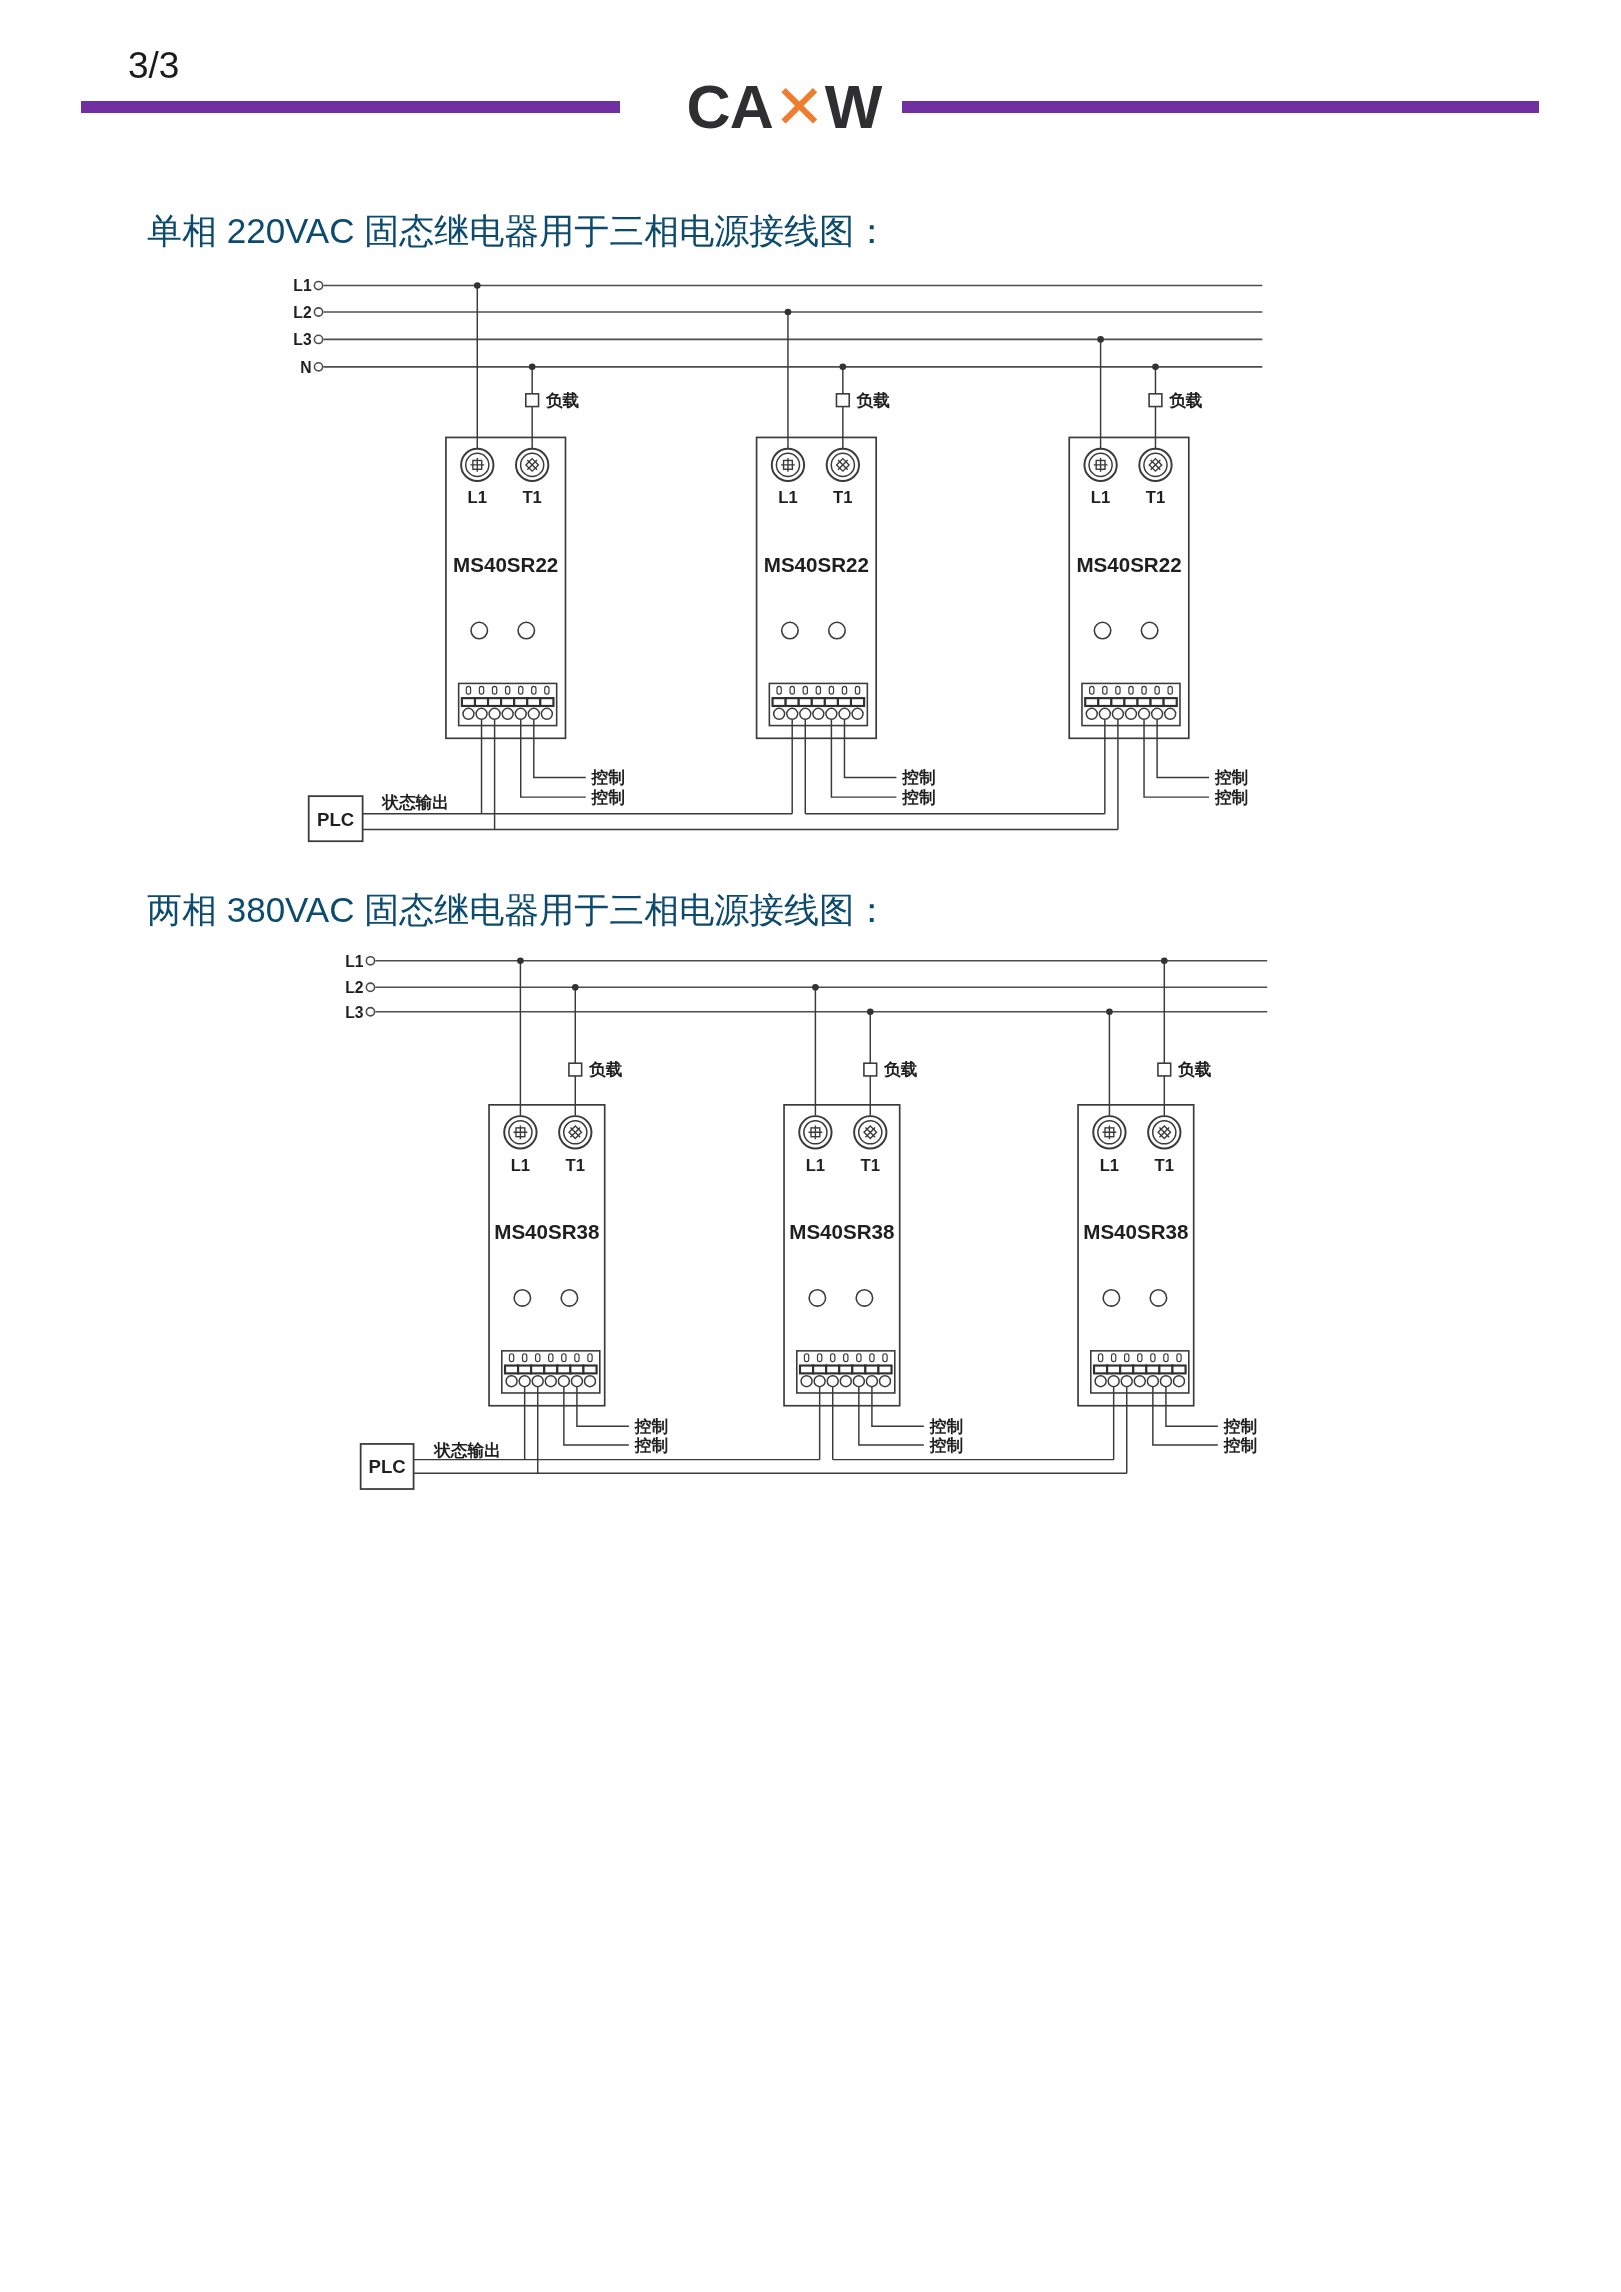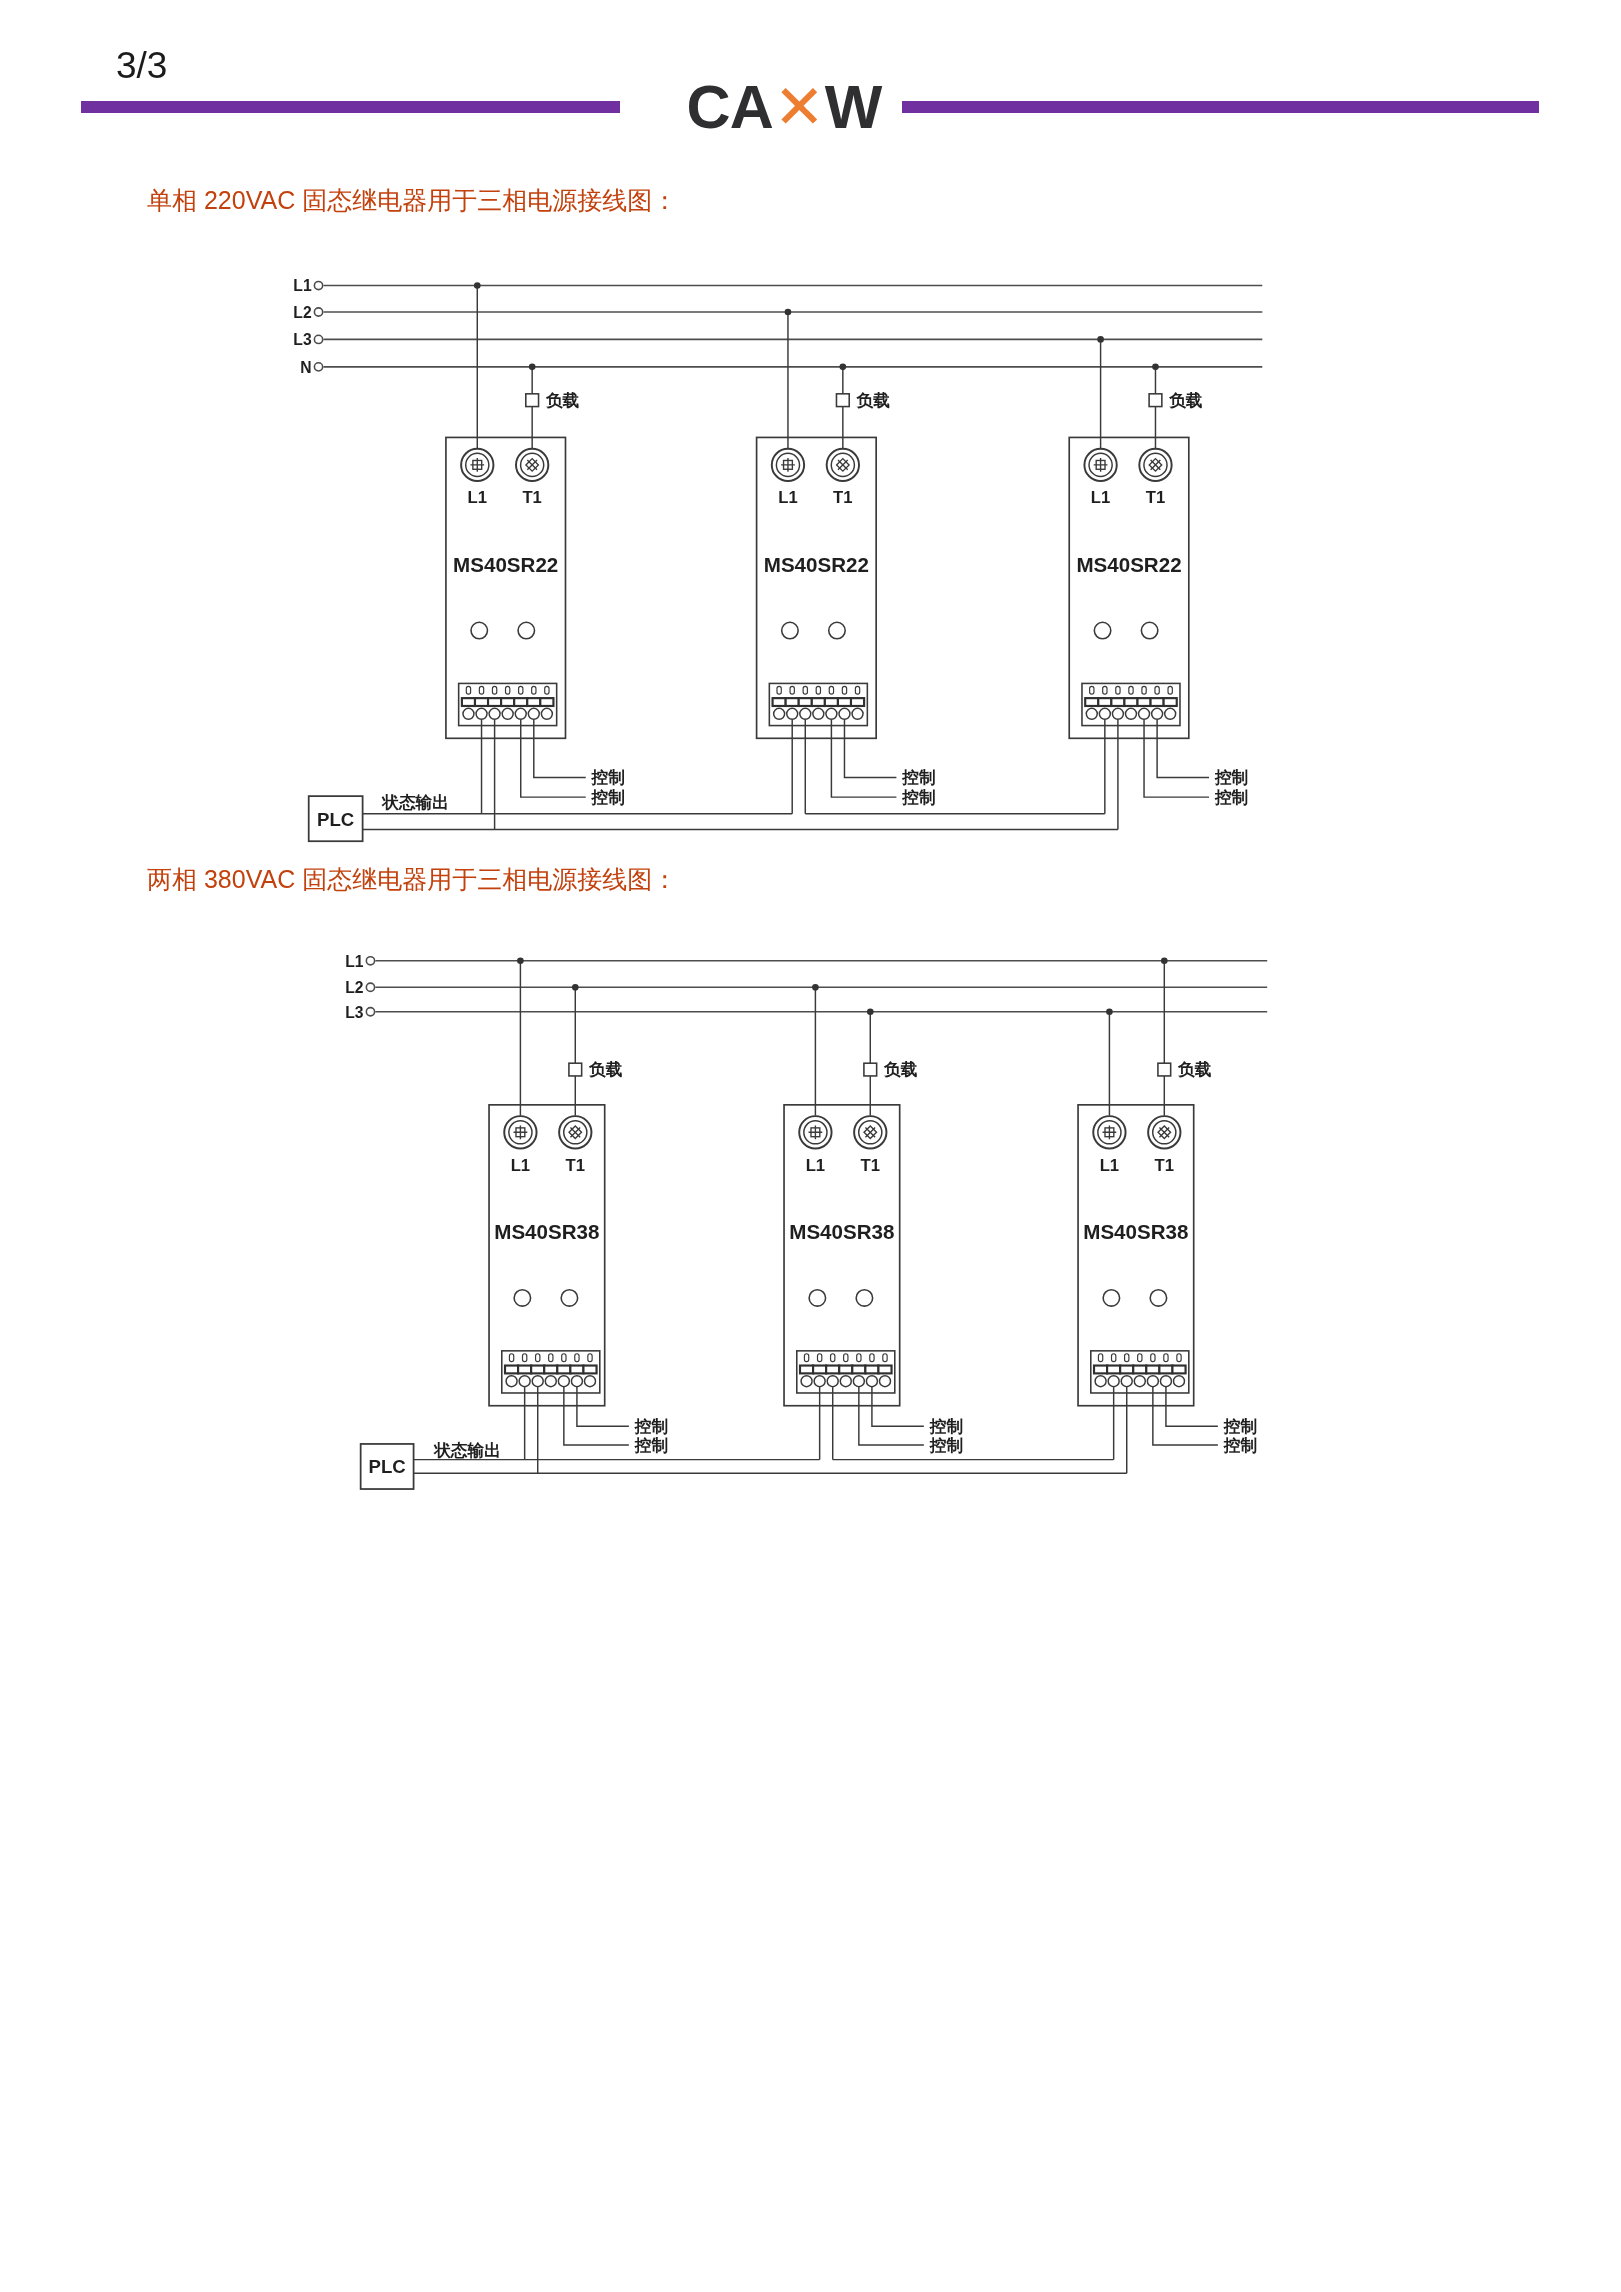--- a/index.html
+++ b/index.html
@@ -2,28 +2,28 @@
 <html><head>
 <meta charset="utf-8">
 <style>
   html,body{margin:0;padding:0;}
   body{
     width:1621px;height:2293px;position:relative;background:#ffffff;
     font-family:"Liberation Sans","DejaVu Sans",sans-serif;
     color:#1f1f1f;overflow:hidden;
   }
   .abs{position:absolute;}
-  .page-num{left:116px;top:45px;font-size:37px;font-weight:400;color:#1b1b1b;}
+  .page-num{left:128px;top:45px;font-size:37px;font-weight:400;color:#1b1b1b;}
   .bar{top:101px;height:11.8px;background:#7030A0;}
   .bar-left{left:81px;width:539px;}
   .bar-right{left:902px;width:637px;}
   .logo{left:686px;top:71px;width:196px;text-align:center;font-size:61px;font-weight:700;
         letter-spacing:-1px;color:#2f2f31;white-space:nowrap;}
   .logo .x{color:#ED7D31;font-weight:700;padding:0 1px;}
-  .sec-title{left:147px;font-size:25px;color:#c2410c;white-space:nowrap;}
+  .sec-title{left:147px;font-size:35px;color:#0c4a6e;white-space:nowrap;margin-top:24px;}
   .sec-title.t1{top:184px;}
   .sec-title.t2{top:863px;text-align:right;}
   svg{position:absolute;left:0;top:0;}
   svg text{font-family:"Liberation Sans","DejaVu Sans",sans-serif;fill:#1f1f1f;}
 </style>
 </head>
 <body>
 
 <div class="abs page-num">3/3</div>
 <div class="abs bar bar-left"></div>

